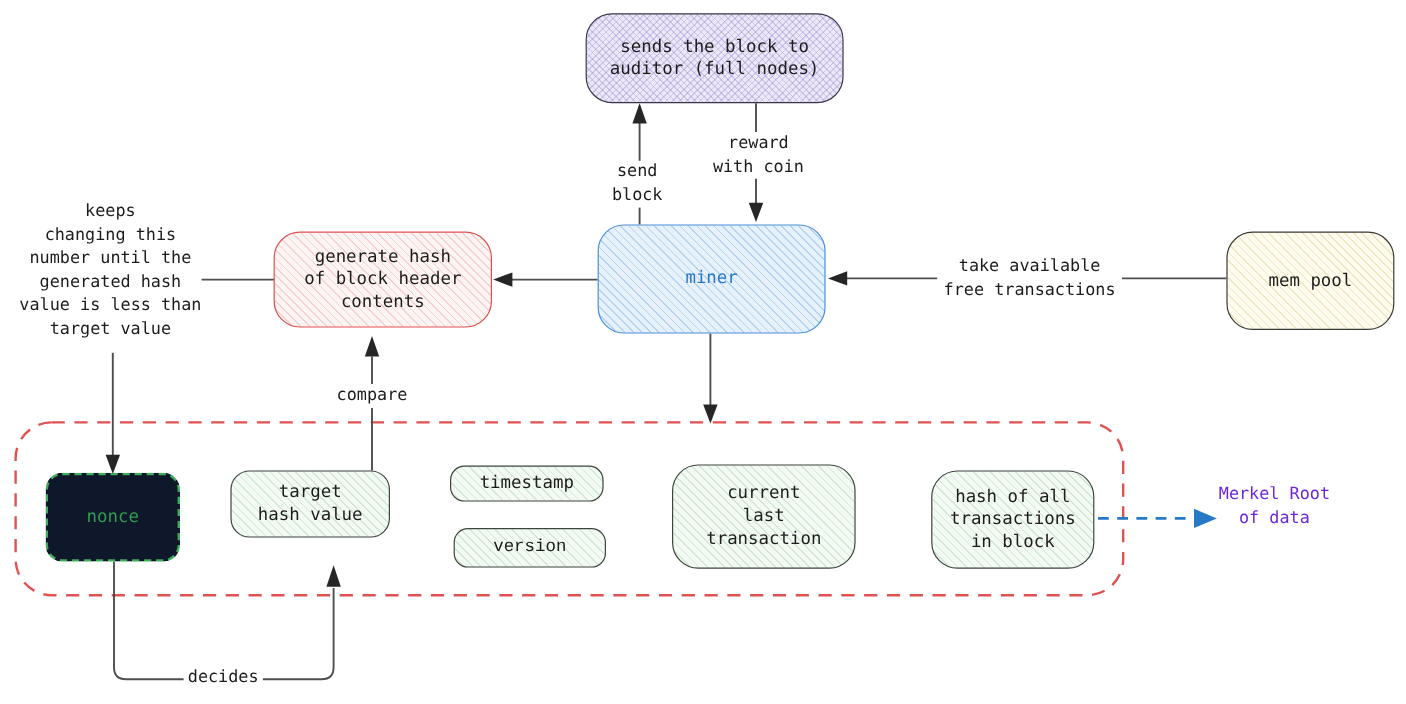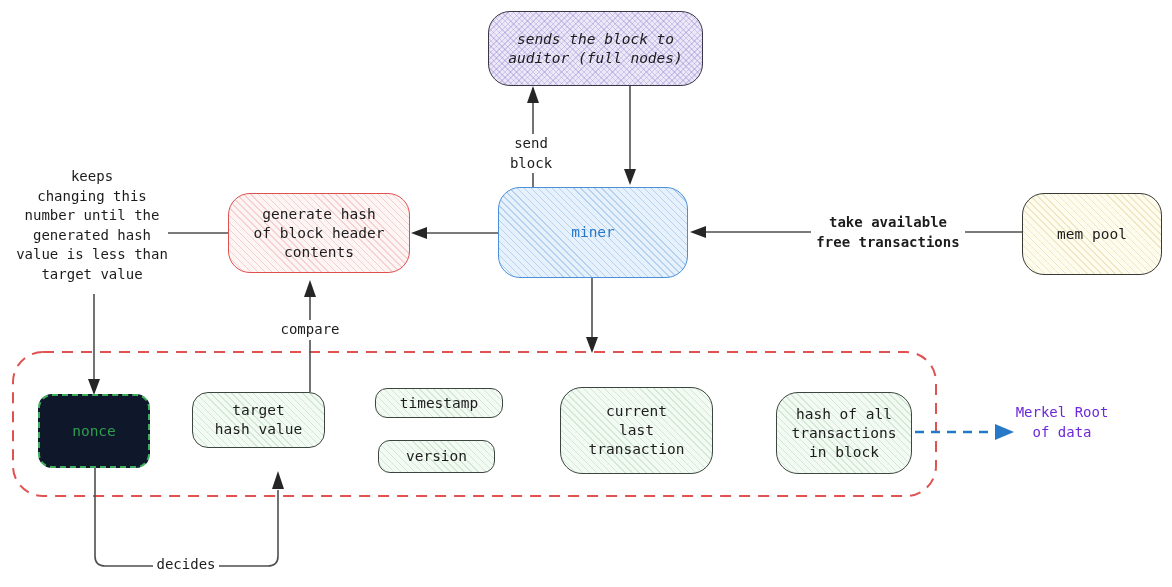--- a/index.html
+++ b/index.html
@@ -22,21 +22,20 @@
   }
   .r-big{border-radius:22px;}
   .r-med{border-radius:16px;}
   .r-sm{border-radius:12px;}
   .cross-purple{
     background-color:#ece8f8;
     background-image:
       repeating-linear-gradient(45deg, rgba(130,110,200,0.28) 0, rgba(130,110,200,0.28) 1px, transparent 1px, transparent 4px),
       repeating-linear-gradient(-45deg, rgba(130,110,200,0.28) 0, rgba(130,110,200,0.28) 1px, transparent 1px, transparent 4px);
     border-color:#3c3649;
-    font-style:italic;
   }
   .hatch-blue{
     background-color:#e7f1fc;
     background-image:repeating-linear-gradient(45deg, rgba(100,160,225,0.38) 0, rgba(100,160,225,0.38) 1px, transparent 1px, transparent 5px);
     border-color:#4a90d9;color:#2878c8;
   }
   .hatch-red{
     background-color:#fdf4f4;
     background-image:repeating-linear-gradient(45deg, rgba(223,80,80,0.22) 0, rgba(223,80,80,0.22) 1px, transparent 1px, transparent 5px);
     border-color:#df5050;
@@ -115,35 +114,37 @@
 
   <div class="node hatch-yellow r-big" style="left:1022px;top:193px;width:140px;height:82px;">mem pool</div>
 
   <div class="node nonce" style="left:38px;top:394px;width:112px;height:74px;">nonce</div>
 
   <div class="node hatch-green r-med" style="left:192px;top:392px;width:133px;height:56px;">target
 hash value</div>
 
   <div class="node hatch-green r-sm" style="left:375px;top:388px;width:128px;height:30px;">timestamp</div>
 
-  <div class="node hatch-green r-sm" style="left:378px;top:440px;width:117px;height:33px;">version</div>
+  <div class="node hatch-green r-sm" style="left:378px;top:440px;width:127px;height:33px;font-family:Liberation Mono, monospace;">version</div>
 
   <div class="node hatch-green r-big" style="left:560px;top:387px;width:153px;height:87px;">current
 last
 transaction</div>
 
   <div class="node hatch-green r-big" style="left:776px;top:392px;width:136px;height:82px;">hash of all
 transactions
 in block</div>
 
   <div class="lbl" style="left:496px;top:110px;width:70px;margin-top:24px;">send
 block</div>
 
+  <div class="lbl" style="left:585px;top:110px;width:94px;">reward
+with coin</div>
 
-  <div class="lbl" style="left:811px;top:213px;width:154px;font-weight:bold;">take available
+  <div class="lbl" style="left:781px;top:213px;width:154px;">take available
 free transactions</div>
 
 
   <div class="lbl" style="left:277px;top:320px;width:66px;">compare</div>
 
   <div class="lbl" style="left:153px;top:555px;width:66px;">decides</div>
 
   <div class="lbl" style="left:6px;top:167px;width:172px;background:transparent;">keeps
 changing this
 number until the

